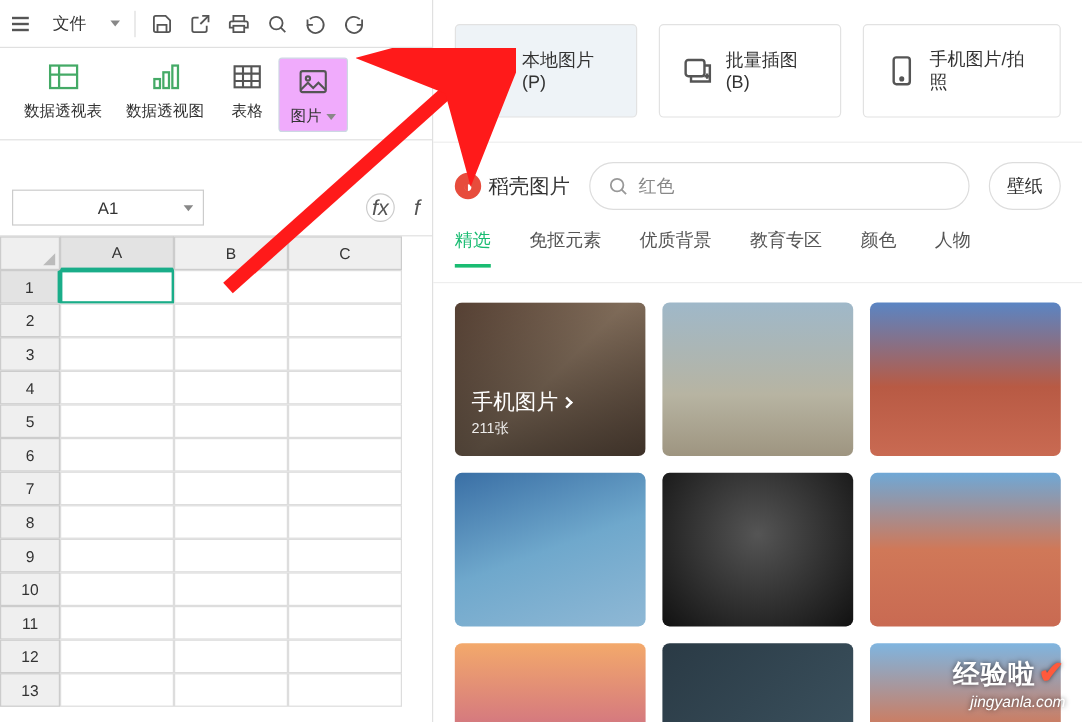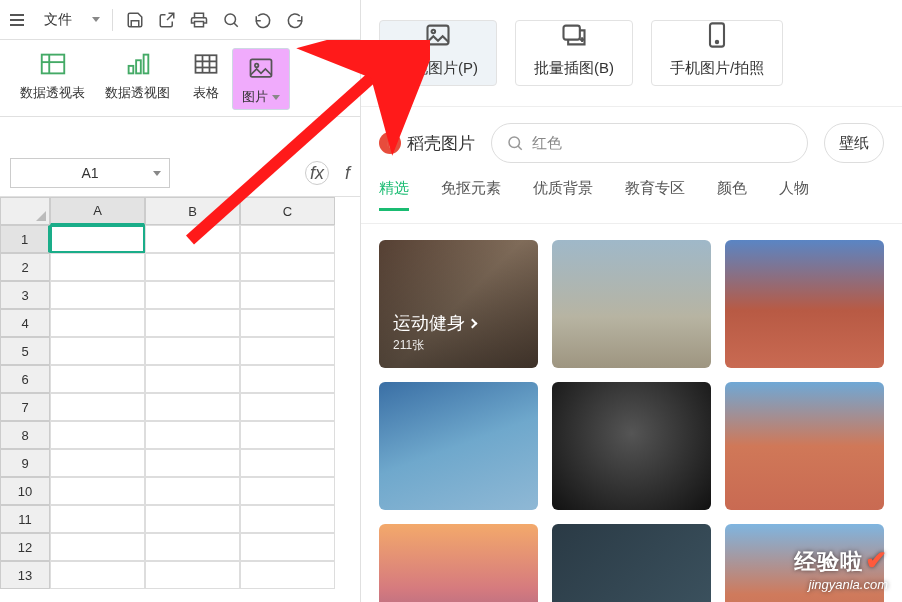--- a/index.html
+++ b/index.html
@@ -26,21 +26,21 @@
 .corner { background:#efefef; border:1px solid #ccc; position:relative; }
 .corner::after { content:''; position:absolute; right:3px; bottom:3px; width:0; height:0; border-right:10px solid #bbb; border-top:10px solid transparent; }
 .rowhdr { background:#efefef; border:1px solid #ccc; display:flex; align-items:center; justify-content:center; font-size:13px; color:#333; }
 .cell { border:1px solid #ddd; }
 .cell.active { border:2px solid #1aad89; }
 .hdr.active { background:#e3e3e3; border-bottom:2px solid #1aad89; }
 .rowhdr.active { background:#e3e3e3; border-right:2px solid #1aad89; }
 
 .panel { position:absolute; left:360px; top:0; right:0; height:602px; background:#fff; border-left:1px solid #e0e0e0; }
 .panel-top { display:flex; gap:18px; padding:20px 18px; border-bottom:1px solid #eee; }
-.pbtn { height:66px; border:1px solid #e2e2e2; border-radius:4px; display:flex; align-items:center; padding:0 18px; gap:10px; font-size:15px; color:#333; cursor:pointer; background:#fff;flex-direction:column; }
+.pbtn { height:78px; border:1px solid #e2e2e2; border-radius:4px; display:flex; align-items:center; padding:0 18px; gap:10px; font-size:15px; color:#333; cursor:pointer; background:#fff; }
 .pbtn.hl { background:#eef3f7; }
 .pbtn svg { width:28px; height:28px; }
 .stock-bar { display:flex; align-items:center; padding:16px 18px; gap:16px; }
 .brand { display:flex; align-items:center; gap:6px; font-size:17px; color:#333; }
 .brand-ico { width:22px; height:22px; border-radius:50%; background:#e74c3c; display:flex; align-items:center; justify-content:center; color:#fff; font-size:13px; }
 .search { flex:1; height:40px; border:1px solid #ddd; border-radius:20px; display:flex; align-items:center; padding:0 14px; gap:8px; color:#888; font-size:15px; }
 .pill { height:40px; border:1px solid #ddd; border-radius:20px; padding:12px 14px; display:flex; align-items:center; font-size:15px; color:#333; }
 .cats { display:flex; gap:32px; padding:0 18px 12px; font-size:15px; color:#555; border-bottom:1px solid #eee; }
 .cat { padding-bottom:10px; cursor:pointer; }
 .cat.active { color:#1abc72; border-bottom:3px solid #1abc72; font-weight:500; }
@@ -285,21 +285,21 @@
     <div class="cat">免抠元素</div>
     <div class="cat">优质背景</div>
     <div class="cat">教育专区</div>
     <div class="cat">颜色</div>
     <div class="cat">人物</div>
   </div>
 
   <div class="cards">
     <div class="card bg-gym">
       <div class="ttl">
-          <span>运动健身</span>
+          <span>手机图片</span>
           <span class="chev-r"></span>
         </div>
       <div class="sub">211张</div>
     </div>
     <div class="card bg-girl"></div>
     <div class="card bg-track"></div>
     <div class="card bg-surf"></div>
     <div class="card bg-box"></div>
     <div class="card bg-run"></div>
     <div class="card bg-sunset">

